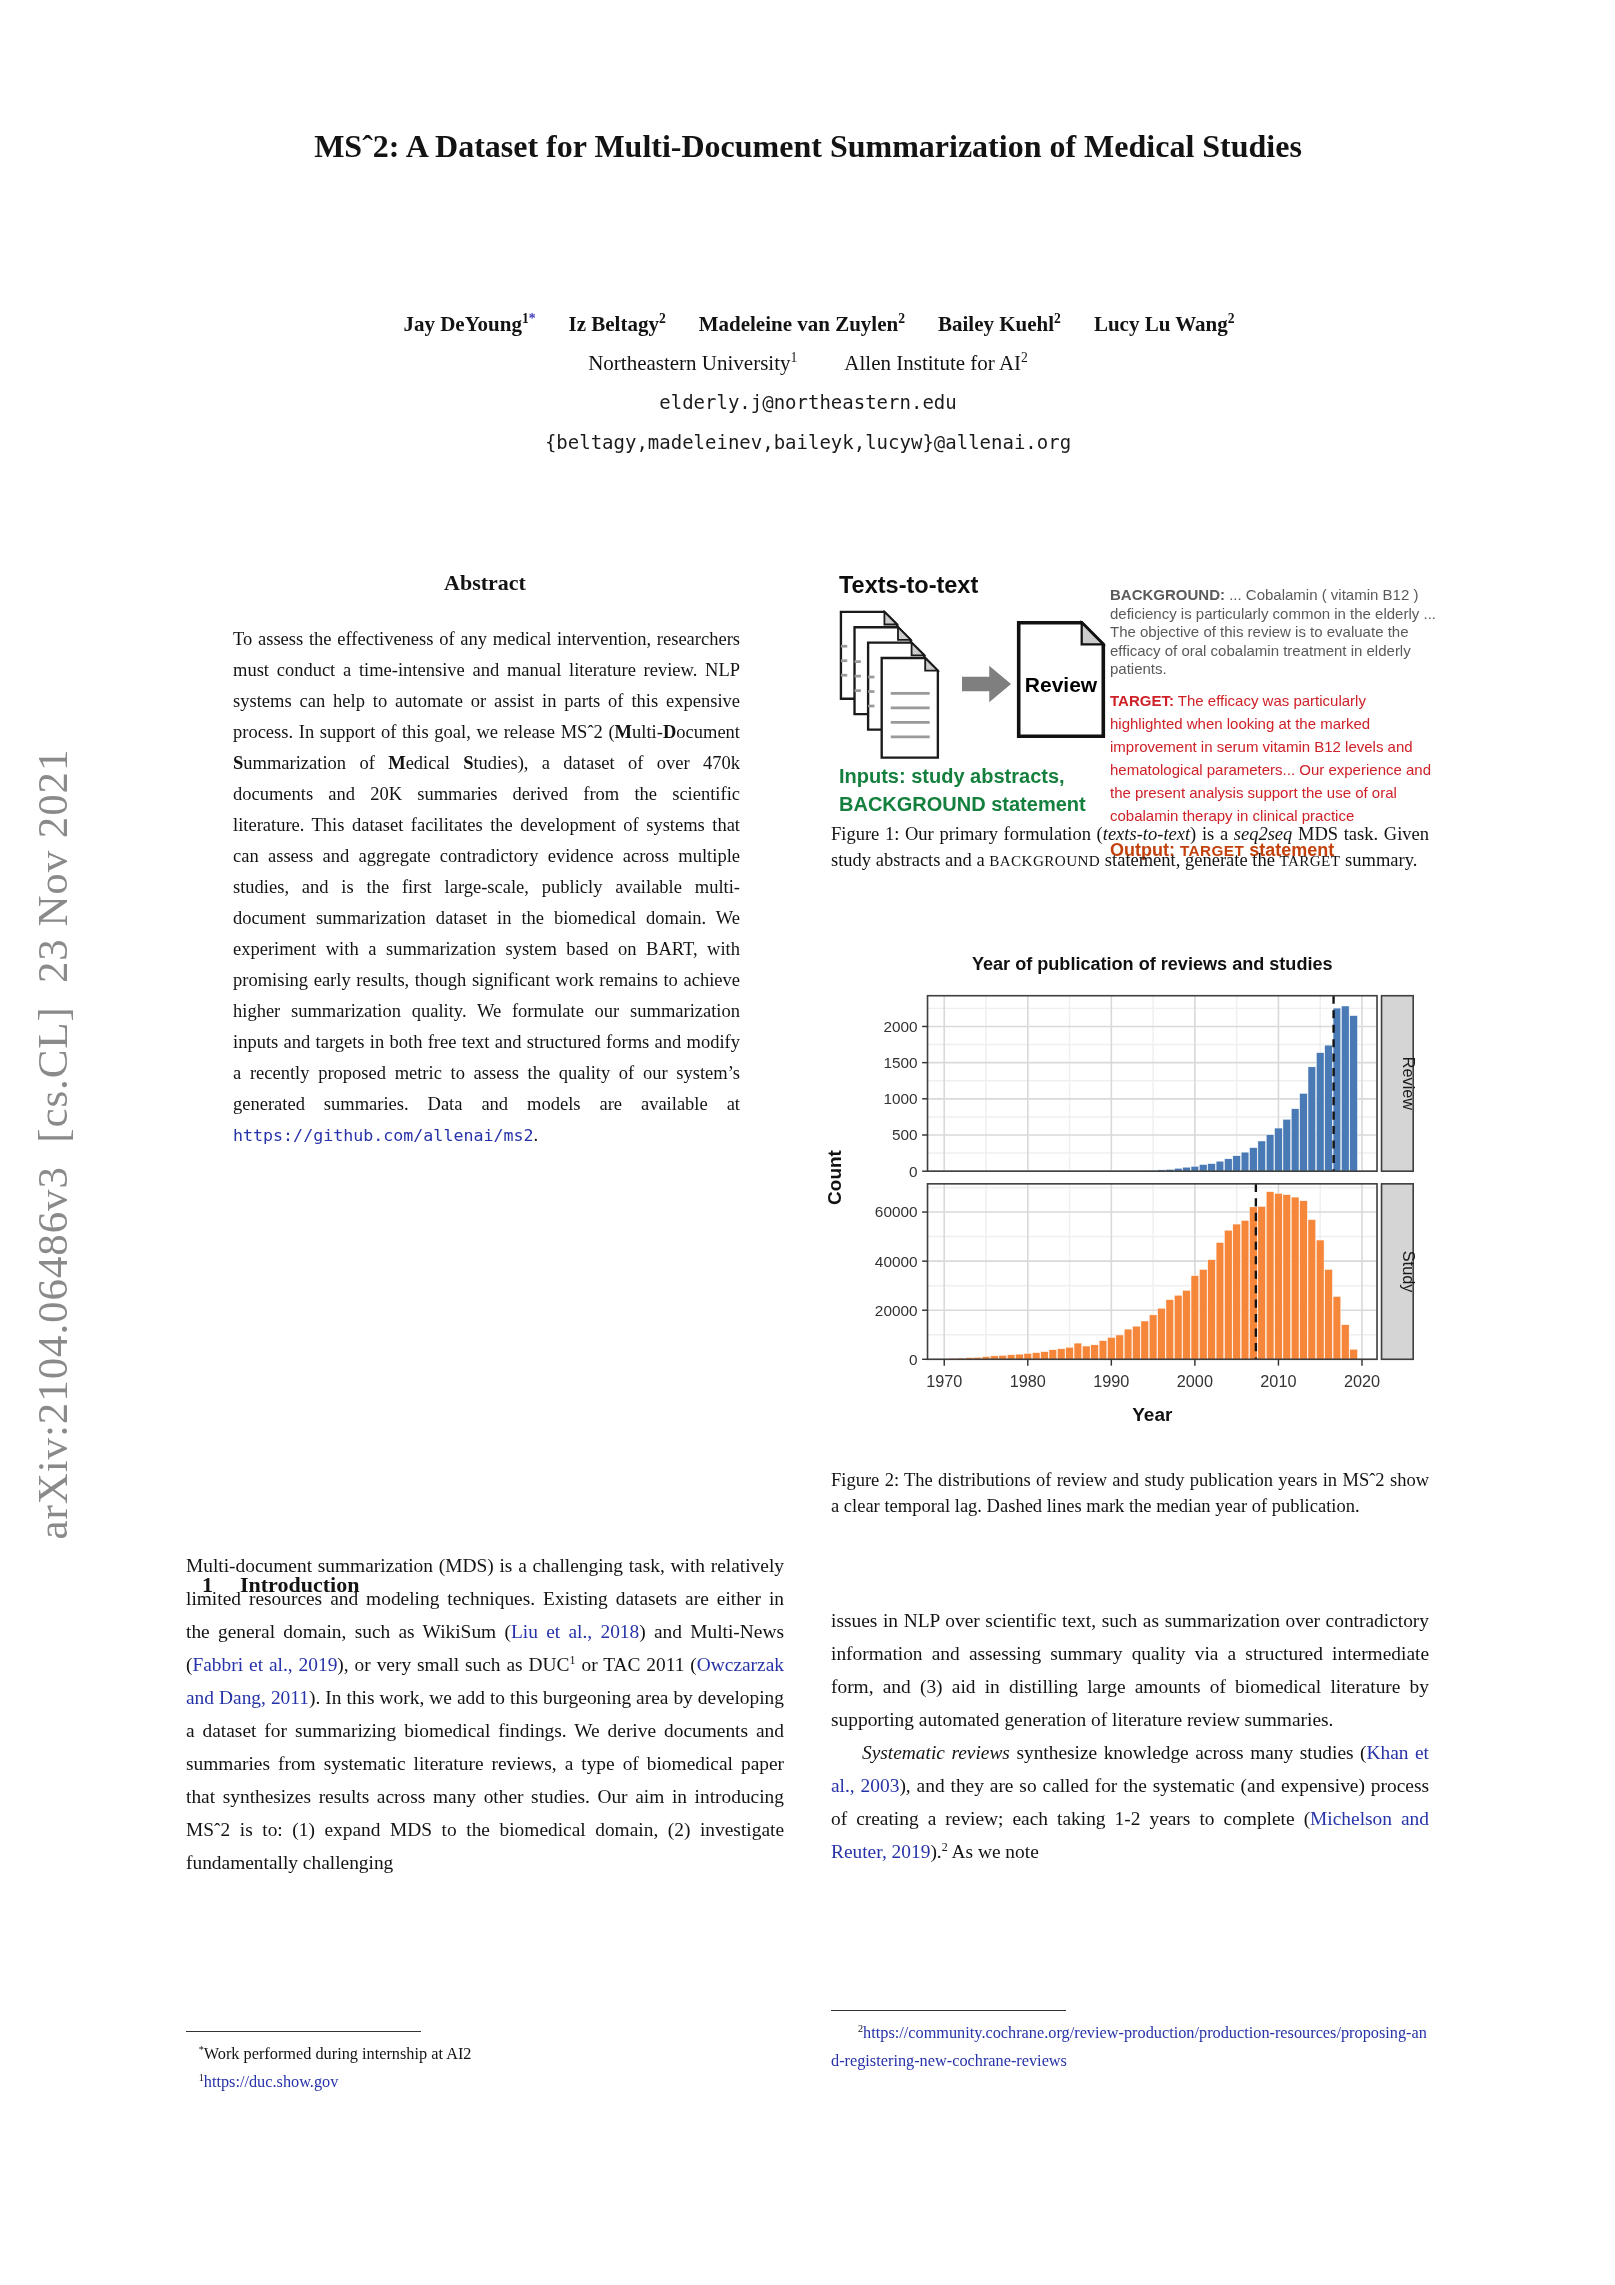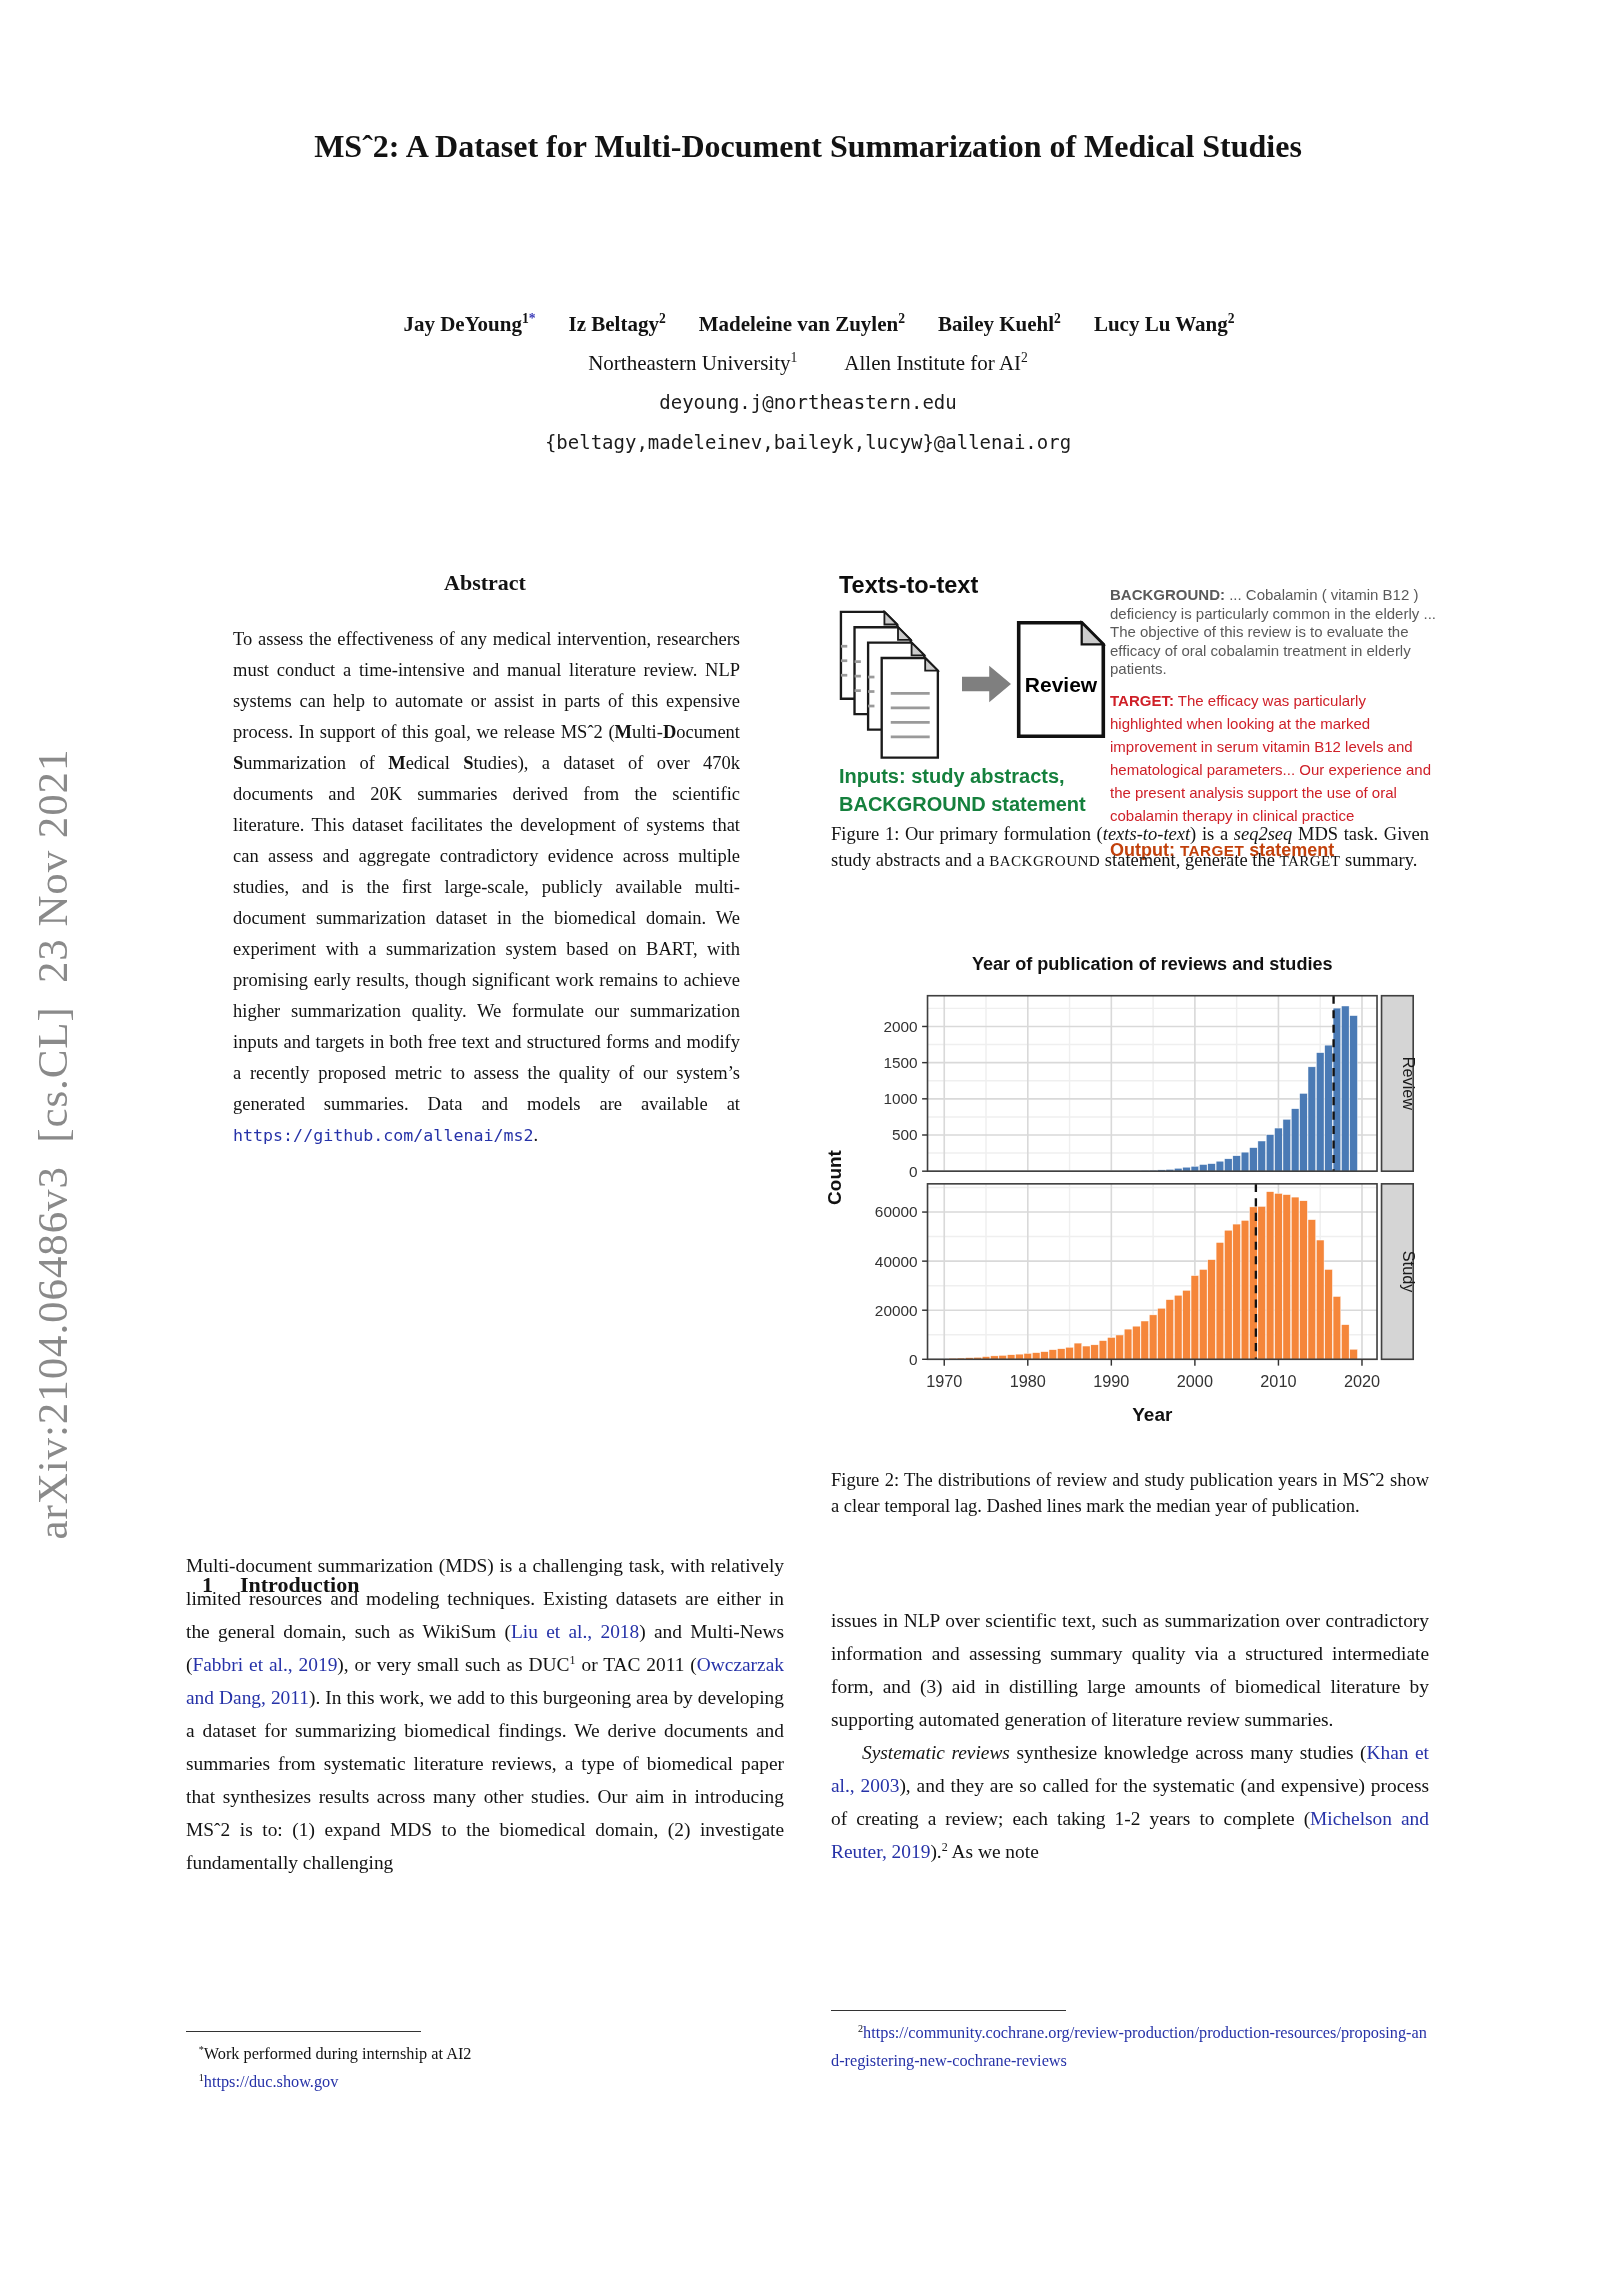--- a/index.html
+++ b/index.html
@@ -92,21 +92,21 @@
 </style>
 </head>
 <body>
 
 <div id="watermark">arXiv:2104.06486v3  [cs.CL]  23 Nov 2021</div>
 
 <h1 id="paper-title" class="abs">MSˆ2: A Dataset for Multi-Document Summarization of Medical Studies</h1>
 
 <div id="authors-line" class="abs"><span>Jay DeYoung</span><sup class="auth">1<span class="star">*</span></sup><span class="author-gap"></span><span>Iz Beltagy</span><sup class="auth">2</sup><span class="author-gap"></span><span>Madeleine van Zuylen</span><sup class="auth">2</sup><span class="author-gap"></span><span>Bailey Kuehl</span><sup class="auth">2</sup><span class="author-gap"></span><span>Lucy Lu Wang</span><sup class="auth">2</sup></div>
 <div id="affils-line" class="abs"><span>Northeastern University</span><sup class="auth">1</sup><span class="affil-gap"></span><span>Allen Institute for AI</span><sup class="auth">2</sup></div>
-<div id="email1" class="abs email">deyoung.j@northeastern.edu</div>
+<div id="email1" class="abs email">elderly.j@northeastern.edu</div>
 <div id="email2" class="abs email">{beltagy,madeleinev,baileyk,lucyw}@allenai.org</div>
 
 <div id="abstract-head" class="abs colL">Abstract</div>
 <div id="abstract-body" class="abs"><span class="">To assess the effectiveness of any medical intervention, researchers must conduct a time-intensive and manual literature review.  NLP systems can help to automate or assist in parts of this expensive process. In support of this goal, we release MSˆ2 (</span><span class="seg-b">M</span><span class="">ulti-</span><span class="seg-b">D</span><span class="">ocument </span><span class="seg-b">S</span><span class="">ummarization of </span><span class="seg-b">M</span><span class="">edical </span><span class="seg-b">S</span><span class="">tudies), a dataset of over 470k documents and 20K summaries derived from the scientific literature.  This dataset facilitates the development of systems that can assess and aggregate contradictory evidence across multiple studies, and is the first large-scale, publicly available multi-document summarization dataset in the biomedical domain.  We experiment with a summarization system based on BART, with promising early results, though significant work remains to achieve higher summarization quality. We formulate our summarization inputs and targets in both free text and structured forms and modify a recently proposed metric to assess the quality of our system’s generated summaries. Data and models are available at </span><span class="seg-mono seg-link">https://github.com/allenai/ms2</span><span class="">.</span></div>
 
 <div id="intro-head" class="abs colL">
   <span class="secnum">1</span><span>Introduction</span>
 </div>
 <div id="intro-body" class="abs colL"><span class="">Multi-document summarization (MDS) is a challenging task, with relatively limited resources and modeling techniques. Existing datasets are either in the general domain, such as WikiSum (</span><span class="seg-link">Liu et al., 2018</span><span class="">) and Multi-News (</span><span class="seg-link">Fabbri et al., 2019</span><span class="">), or very small such as DUC</span><span class="seg-sup">1</span><span class=""> or TAC 2011 (</span><span class="seg-link">Owczarzak and Dang, 2011</span><span class="">). In this work, we add to this burgeoning area by developing a dataset for summarizing biomedical findings.  We derive documents and summaries from systematic literature reviews, a type of biomedical paper that synthesizes results across many other studies. Our aim in introducing MSˆ2 is to: (1) expand MDS to the biomedical domain, (2) investigate fundamentally challenging</span></div>
 

